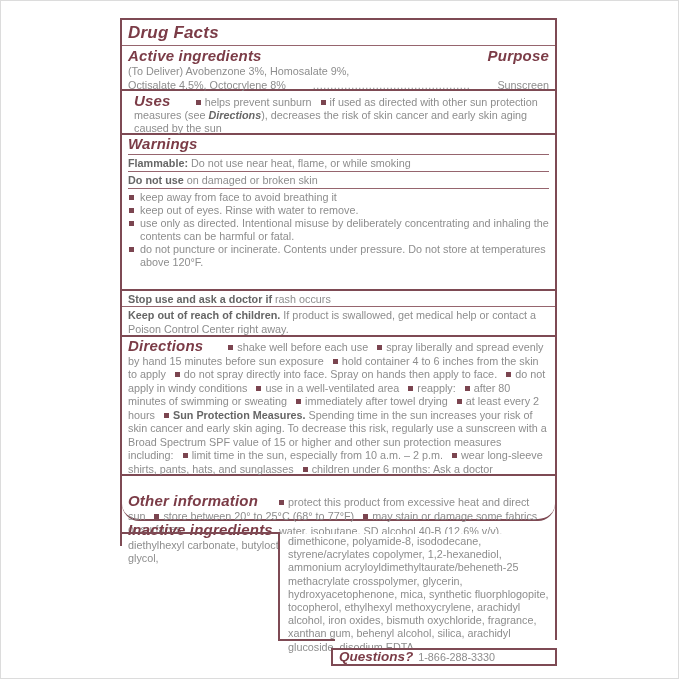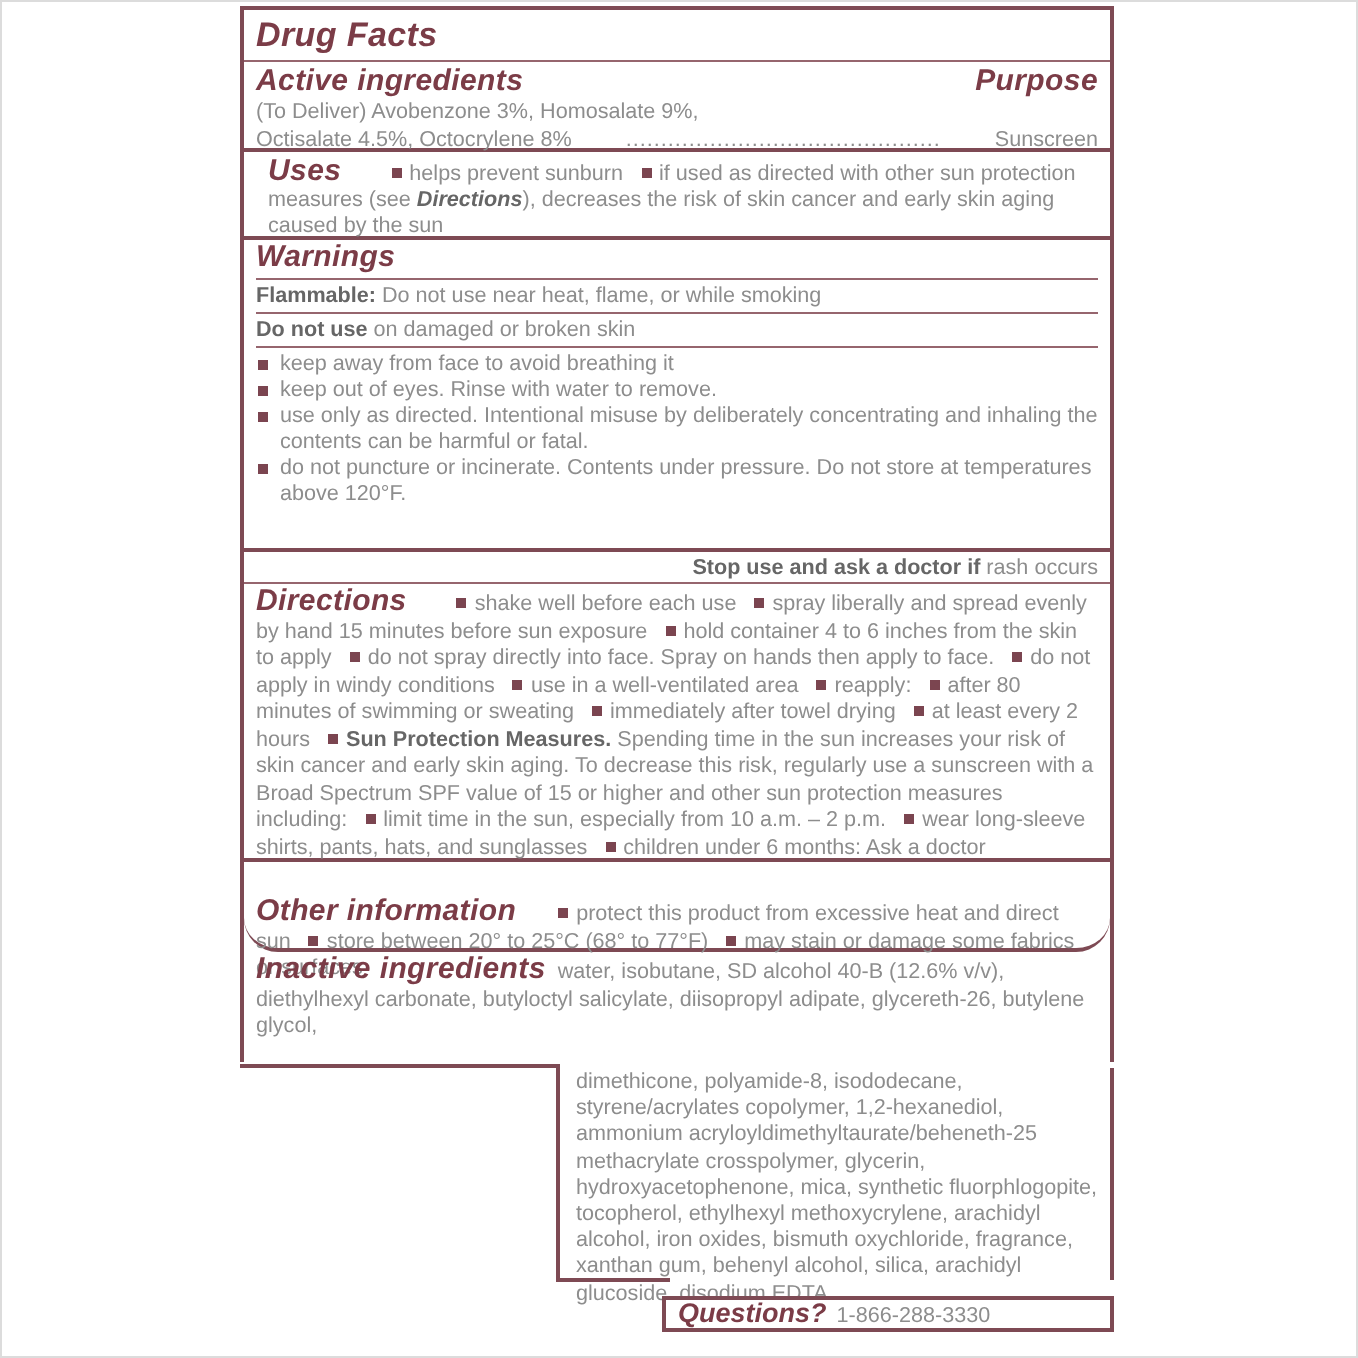--- a/index.html
+++ b/index.html
@@ -4,41 +4,41 @@
 <style>
   html,body{margin:0;padding:0;background:#fff;}
   .page{
     position:relative;width:679px;height:679px;background:#ffffff;
     font-family:"Liberation Sans",sans-serif;
     box-shadow:inset 0 0 0 1px #dcdcdc;
     overflow:hidden;
   }
   
   .outer{
-    position:absolute;left:120px;top:3px;width:437px;height:528px;
+    position:absolute;left:120px;top:18px;width:437px;height:528px;
     box-sizing:border-box;border:2px solid #7e4a54;border-bottom:none;
     background:#fff;
   }
   .stepline1{position:absolute;left:120px;top:532px;width:160px;height:0;border-top:2px solid #7e4a54;}
   .midbox{position:absolute;left:278px;top:534px;width:279px;height:106px;box-sizing:border-box;
     border-left:2px solid #7e4a54;border-right:2px solid #7e4a54;background:#fff;}
   .stepline2{position:absolute;left:278px;top:639px;width:57px;height:0;border-top:2px solid #7e4a54;}
   .narrowbox{position:absolute;left:333px;top:649px;width:224px;height:15px;box-sizing:border-box;
     border-left:2px solid #7e4a54;border-right:2px solid #7e4a54;background:#fff;}
   .qbox{position:absolute;left:331px;top:648px;width:226px;height:18px;box-sizing:border-box;
     border:2px solid #7e4a54;background:#fff;display:flex;align-items:baseline;padding-left:6px;}
   
   .sec{box-sizing:border-box;padding:1px 6px 0 6px;color:#8d8d8d;font-size:10.8px;line-height:13px;overflow:visible;}
   .bb1{border-bottom:1px solid #96656e;}
   .bb2{border-bottom:2px solid #7e4a54;}
   .s1{height:26px;padding-top:3px;}
   .s2{height:45px;}
   .s3{height:44px;padding-top:3px;padding-left:12px;}
   .s4{height:156px;}
-  .s5{height:16px;padding-top:2px;text-align:right;}
+  .s5{height:16px;padding-top:2px;}
   .s6{height:30px;padding-top:2px;line-height:13.5px;}
   .s7{height:139px;padding-top:2px;line-height:13.5px;}
   .s8{height:45px;padding-top:18px;line-height:13.5px;border-radius:17px;}
   .s9{height:27px;padding-top:2px;line-height:13.5px;}
   
   .h1{color:#7b3c47;font-style:italic;font-weight:bold;font-size:17px;line-height:19px;letter-spacing:.2px;}
   .h2{color:#7b3c47;font-style:italic;font-weight:bold;font-size:15px;letter-spacing:.2px;}
   .mr{margin-right:16px;}
   .b{font-weight:bold;color:#666;}
   .bi{font-weight:bold;font-style:italic;color:#666;}
@@ -95,20 +95,23 @@
       <div class="wli"><span class="blt"></span><span>keep away from face to avoid breathing it</span></div>
       <div class="wli"><span class="blt"></span><span>keep out of eyes.  Rinse with water to remove.</span></div>
       <div class="wli"><span class="blt"></span><span>use only as directed. Intentional misuse by deliberately concentrating and inhaling the contents can be harmful or fatal.</span></div>
       <div class="wli"><span class="blt"></span><span>do not puncture or incinerate. Contents under pressure. Do not store at temperatures above 120°F.</span></div>
     </div>
 
     <div class="sec s5 bb1">
       <span class="b">Stop use and ask a doctor if</span><span> rash occurs</span>
     </div>
 
+    <div class="sec s6 bb2">
+      <span class="b">Keep out of reach of children.</span><span> If product is swallowed, get medical help or contact a Poison Control Center right away.</span>
+    </div>
 
     <div class="sec s7 bb2">
       <span class="h2 mr">Directions</span><span class="blt"></span><span>shake well before each use</span><span class="blt"></span><span>spray liberally and spread evenly by hand 15 minutes before sun exposure</span><span class="blt"></span><span>hold container 4 to 6 inches from the skin to apply</span><span class="blt"></span><span>do not spray directly into face. Spray on hands then apply to face.</span><span class="blt"></span><span>do not apply in windy conditions</span><span class="blt"></span><span>use in a well-ventilated area</span><span class="blt"></span><span>reapply:</span><span class="blt"></span><span>after 80 minutes of swimming or sweating</span><span class="blt"></span><span>immediately after towel drying</span><span class="blt"></span><span>at least every 2 hours</span><span class="blt"></span><span class="b">Sun Protection Measures.</span><span> Spending time in the sun increases your risk of skin cancer and early skin aging. To decrease this risk, regularly use a sunscreen with a Broad Spectrum SPF value of 15 or higher and other sun protection measures including:</span><span class="blt"></span><span>limit time in the sun, especially from 10 a.m. – 2 p.m.</span><span class="blt"></span><span>wear long-sleeve shirts, pants, hats, and sunglasses</span><span class="blt"></span><span>children under 6 months: Ask a doctor</span>
     </div>
 
     <div class="sec s8 bb2">
       <span class="h2" style="margin-right:12px">Other information</span><span class="blt"></span><span>protect this product from excessive heat and direct sun</span><span class="blt"></span><span>store between 20° to 25°C (68° to 77°F)</span><span class="blt"></span><span>may stain or damage some fabrics or surfaces</span>
     </div>
 
     <div class="sec s9">

